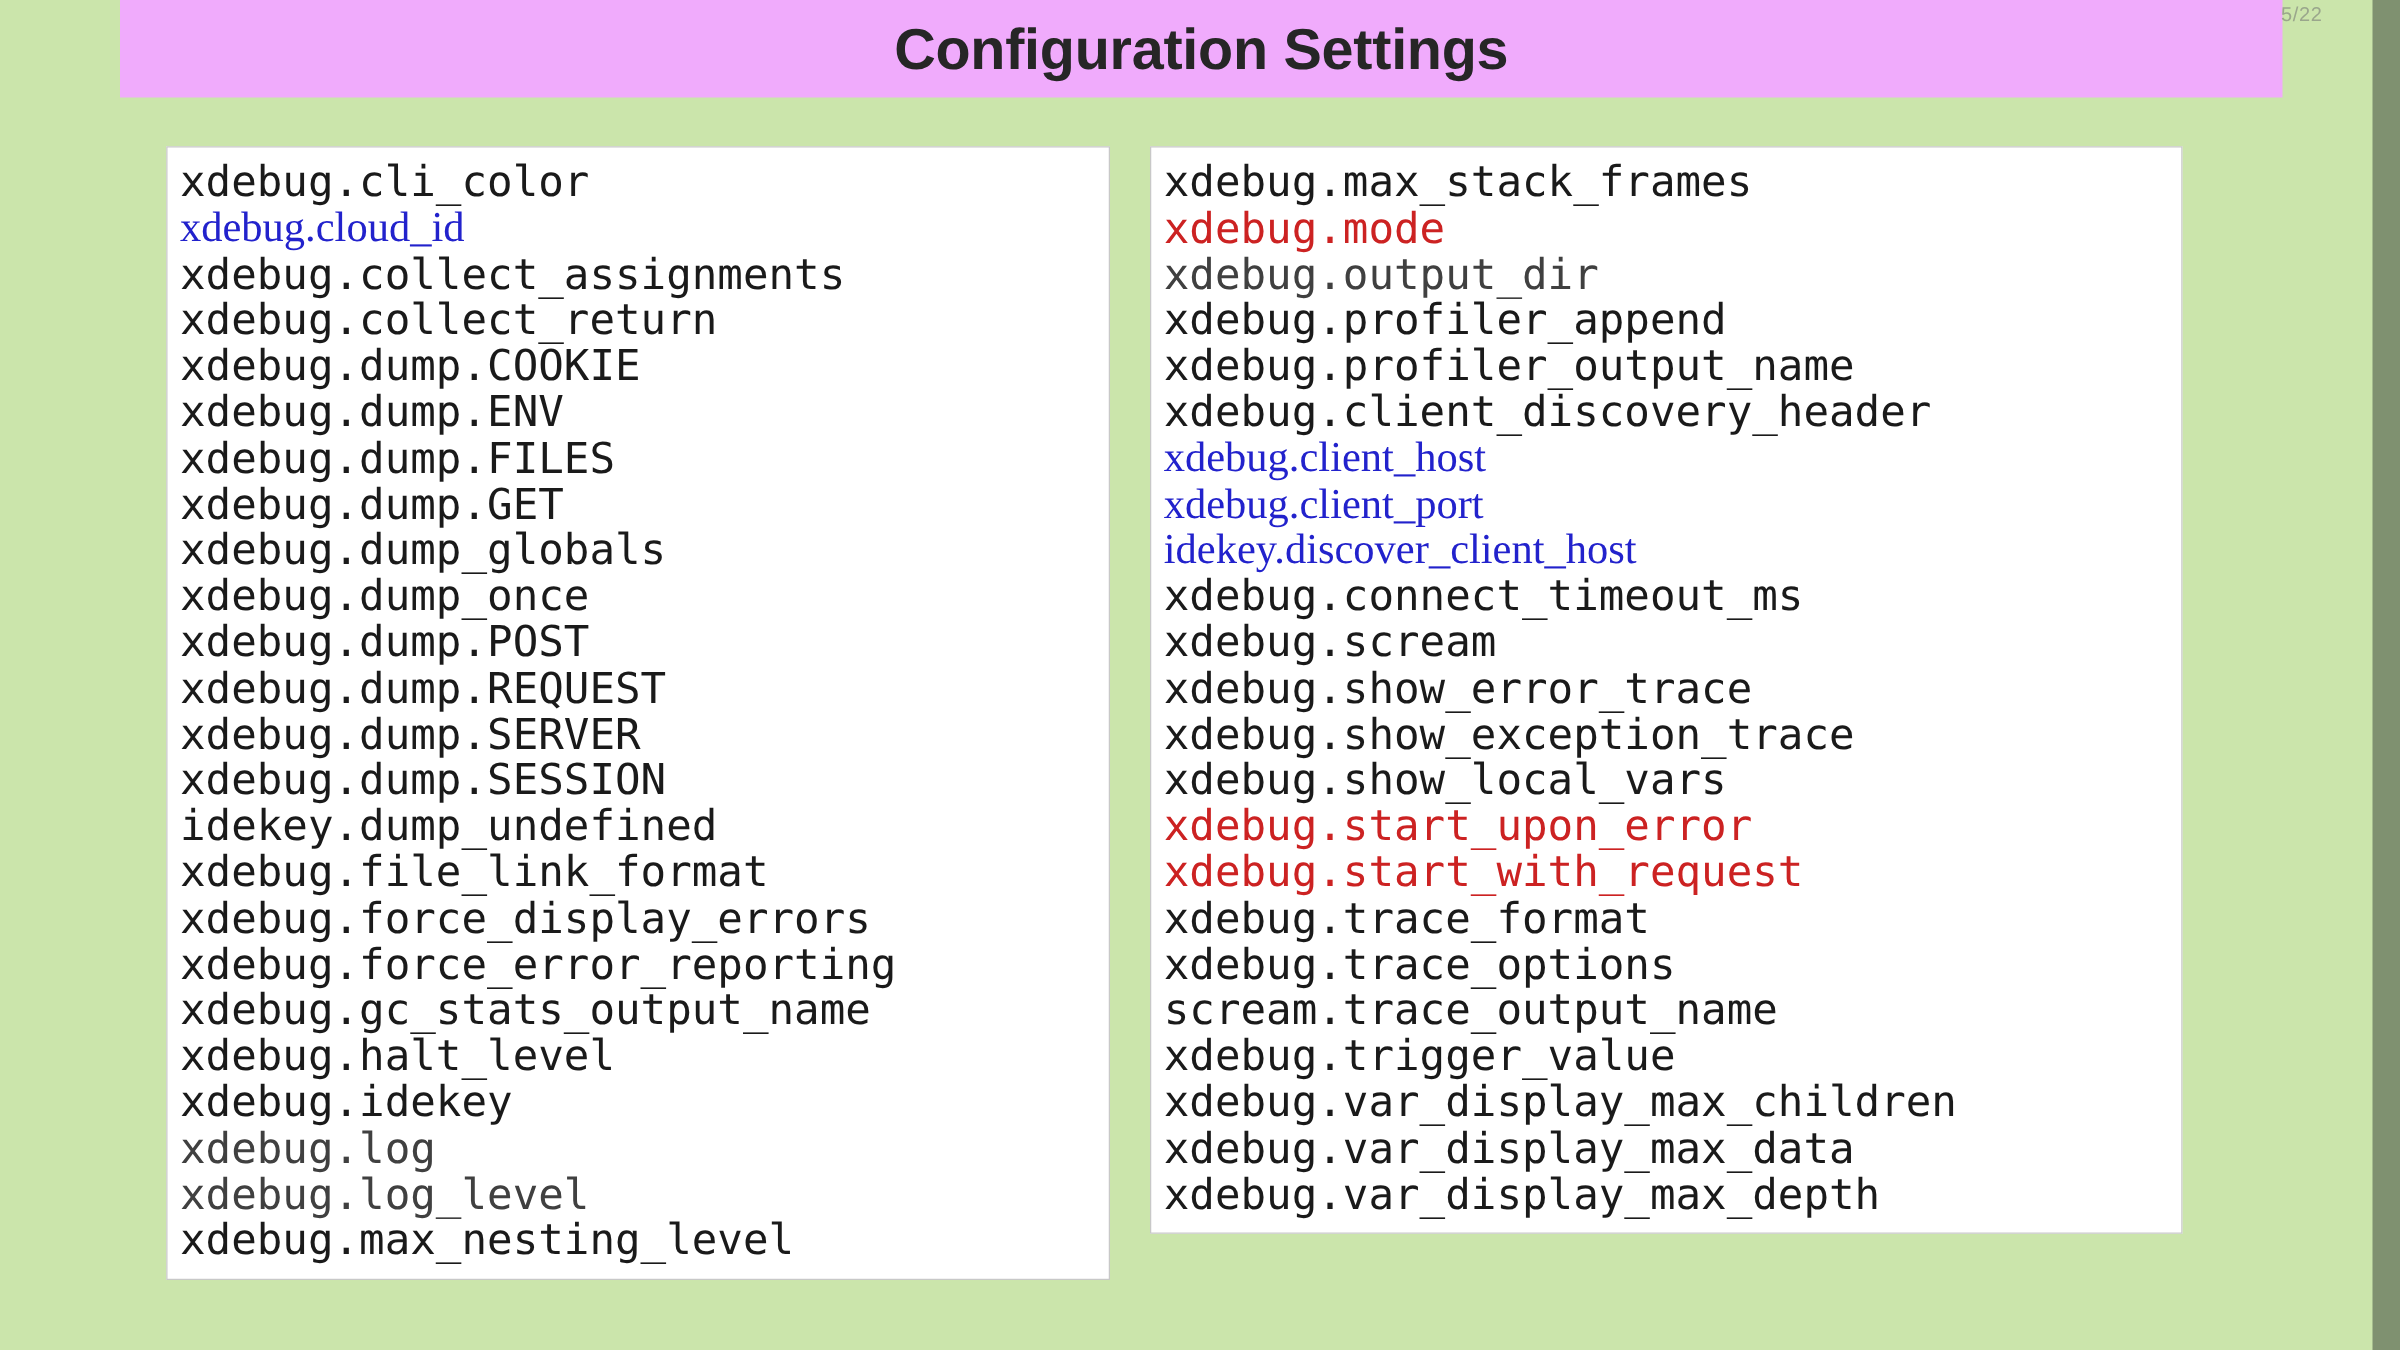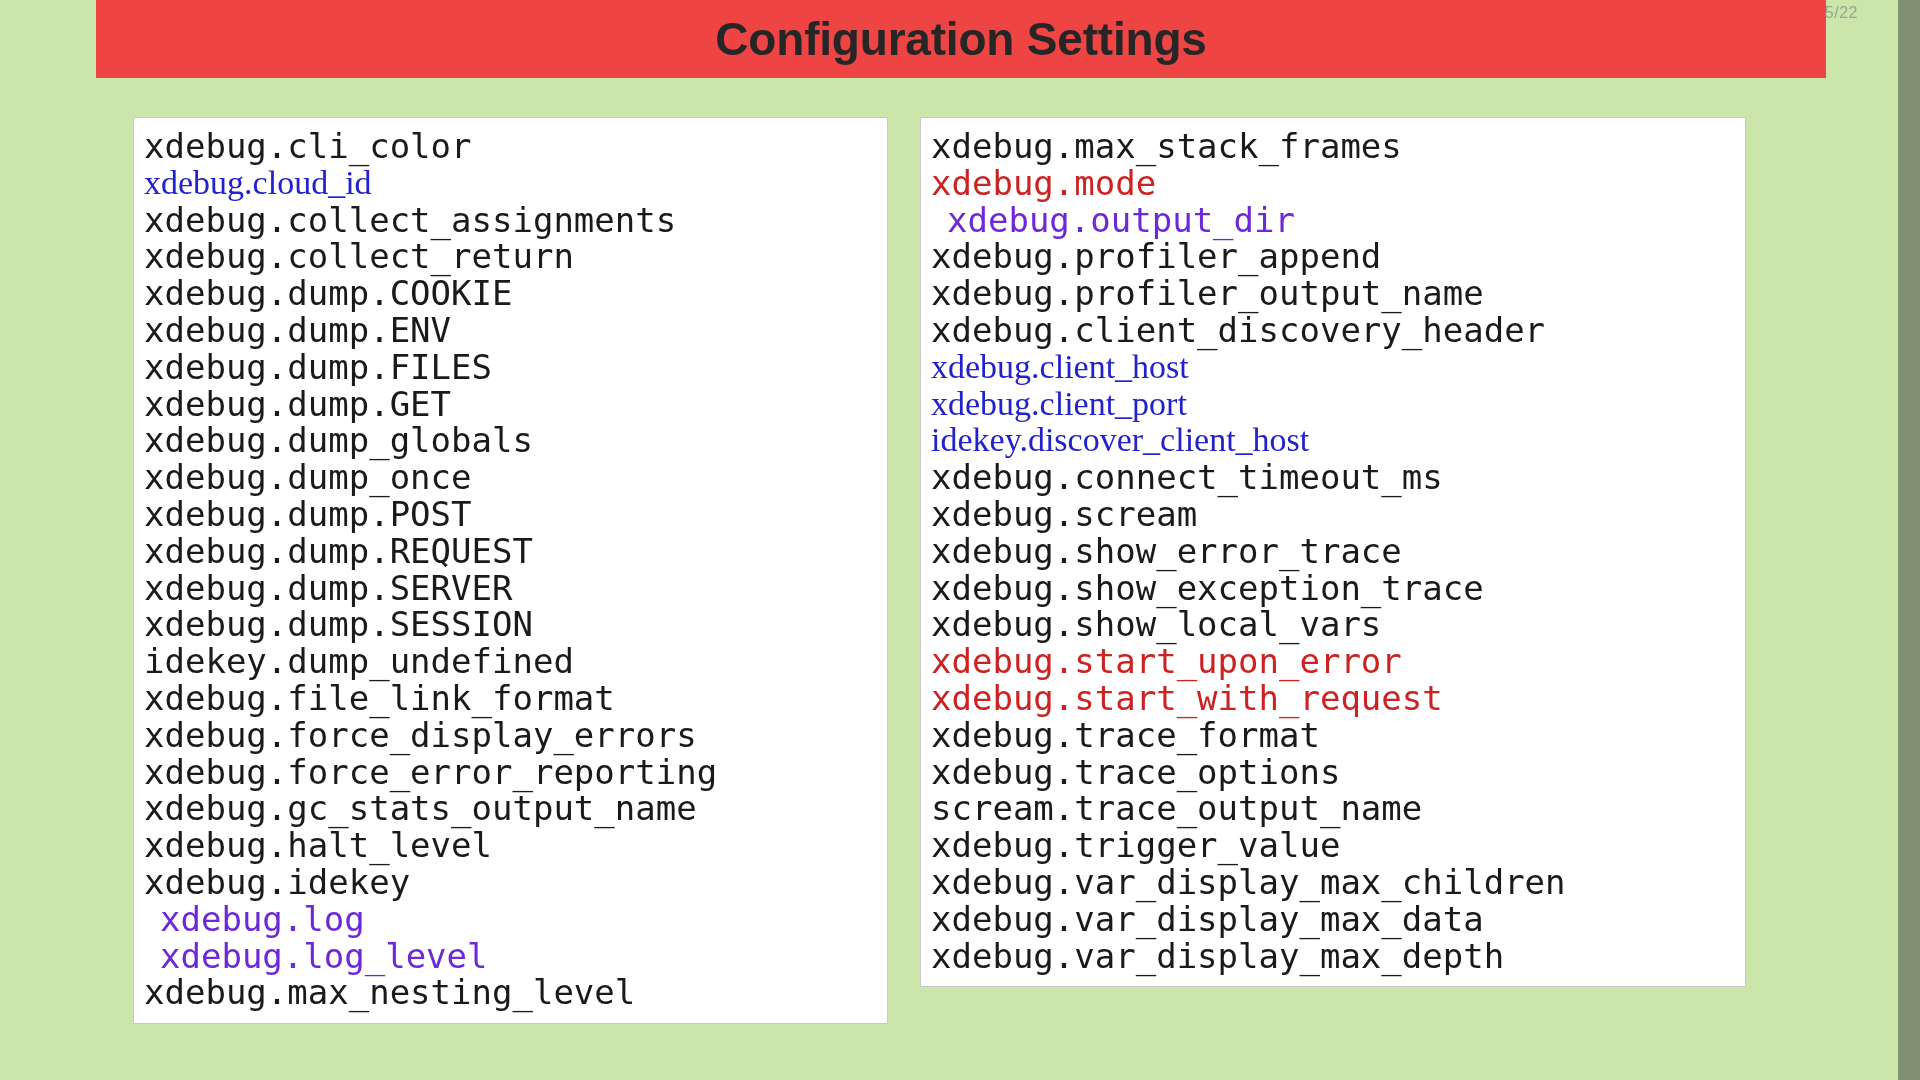--- a/index.html
+++ b/index.html
@@ -36,21 +36,21 @@
     box-sizing: border-box;
   }
 
   
   .header-band {
     position: absolute;
     left: 96px;
     top: 0;
     width: 1730px;
     height: 78px;
-    background: #ef4444;
+    background: #f0abfc;
     display: flex;
     align-items: center;
     justify-content: center;
     box-sizing: border-box;
   }
   .header-title {
     font-family: "Liberation Sans", sans-serif;
     font-size: 46px;
     font-weight: bold;
     color: #262626;
@@ -104,21 +104,21 @@
     font-family: "DejaVu Sans Mono", "Liberation Mono", monospace;
     font-size: 34px;
     line-height: 36.8px;
     padding-left: 10px;
     white-space: pre;
     letter-spacing: 0px;
     color: #1a1a1a;
   }
   .conf-item.c-black { color: #1a1a1a; }
   .conf-item.c-blue  { color: #2222cc; font-family: Liberation Serif, serif; }
-  .conf-item.c-green { color: #6d28d9; margin-left: 16px; }
+  .conf-item.c-green { color: #404040; }
   .conf-item.c-red   { color: #cc2222; }
 </style>
 </head>
 <body>
 
 <div class="slide">
 
   <div class="header-band">
     <div class="header-title">Configuration Settings</div>
   </div>

